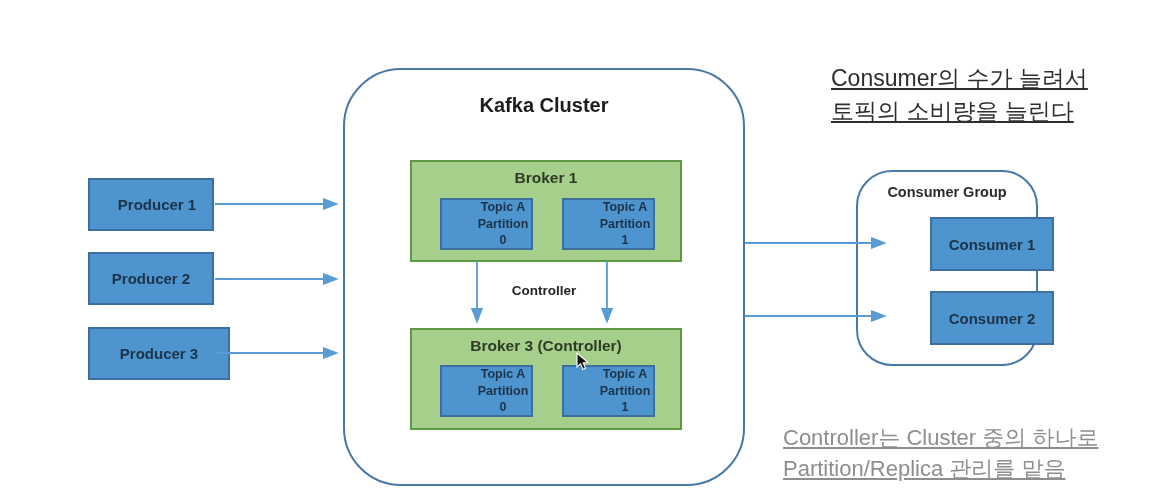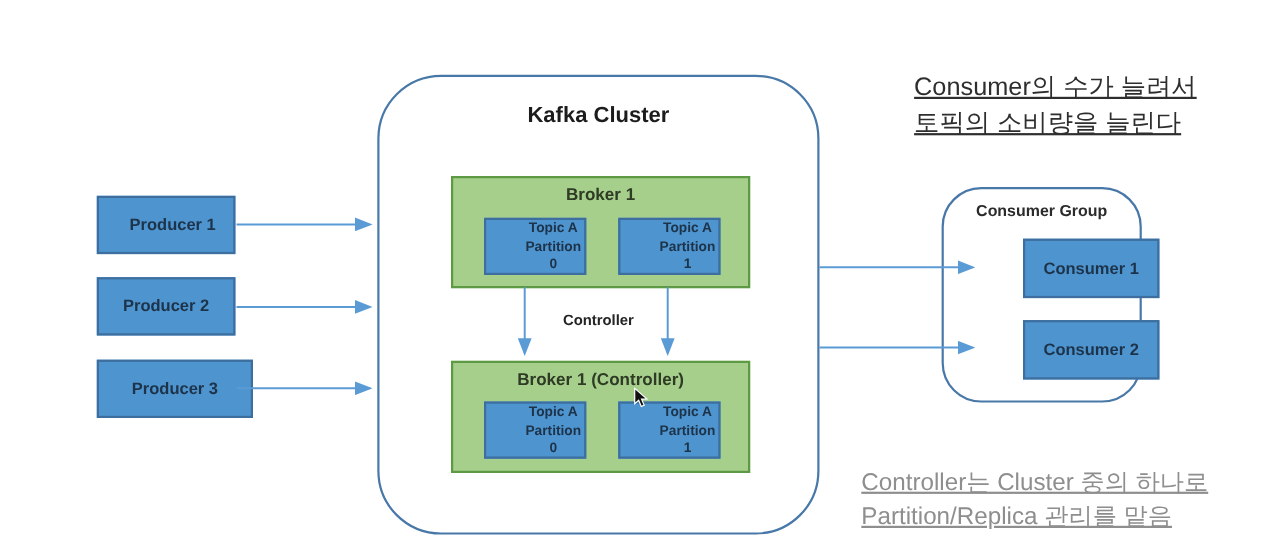--- a/index.html
+++ b/index.html
@@ -204,21 +204,21 @@
         <span>Topic A</span>
         <span>Partition 0</span>
       </div>
       <div class="partition p-right">
         <span>Topic A</span>
         <span>Partition 1</span>
       </div>
     </div>
 
     <div class="broker broker-2">
-      <div class="broker-title">Broker 1 (Controller)</div>
+      <div class="broker-title">Broker 3 (Controller)</div>
       <div class="partition p-left">
         <span>Topic A</span>
         <span>Partition 0</span>
       </div>
       <div class="partition p-right">
         <span>Topic A</span>
         <span>Partition 1</span>
       </div>
     </div>
   </div>

